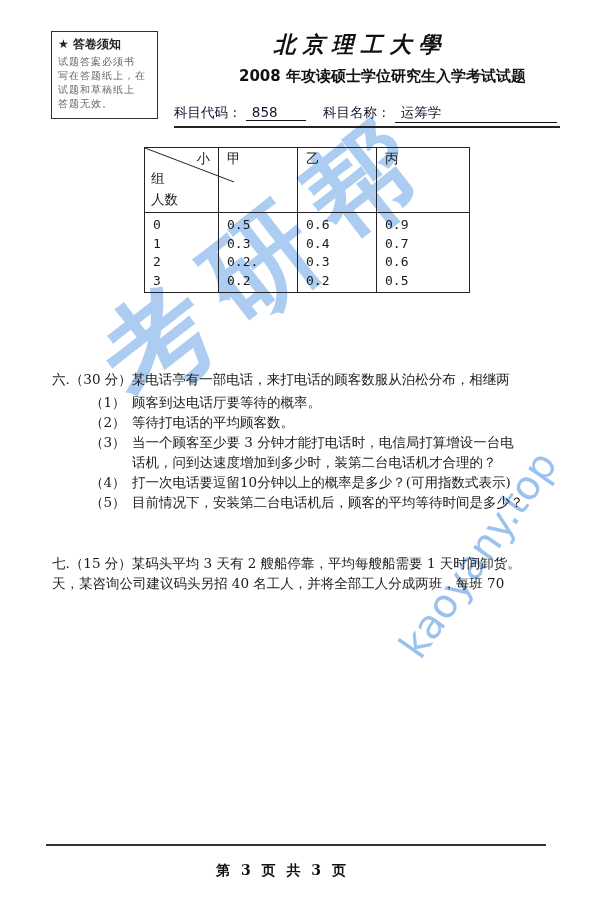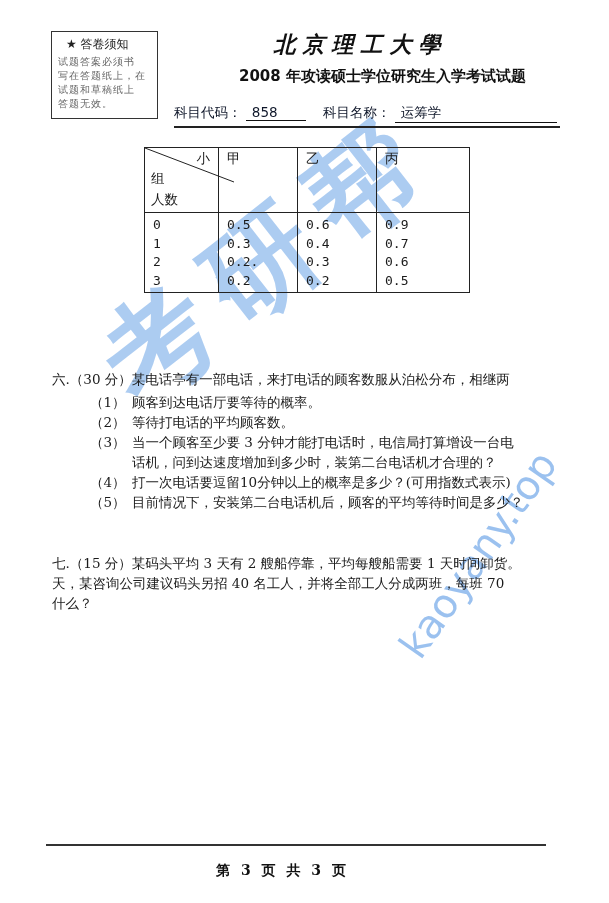--- a/index.html
+++ b/index.html
@@ -4,21 +4,21 @@
 <style>
   html, body { margin:0; padding:0; }
   body {
     width:609px; height:903px; background:#ffffff; position:relative; overflow:hidden;
     font-family:"DejaVu Serif","Liberation Serif",serif; color:#1a1a1a;
   }
   .notice-box {
     position:absolute; left:51px; top:31px; width:107px; height:88px;
     border:1px solid #333; padding:4px 6px; box-sizing:border-box;
   }
-  .notice-title { font-family:"DejaVu Sans",sans-serif; font-size:12px; font-weight:normal; color:#222; margin-bottom:2px;margin-left:8px; }
+  .notice-title { font-family:"DejaVu Sans",sans-serif; font-size:12px; font-weight:bold; color:#222; margin-bottom:2px; }
   .notice-body { font-size:10px; line-height:14px; color:#666; letter-spacing:1px; }
   .univ {
     position:absolute; left:0; width:609px; top:30px; text-align:center;
     font-family:"DejaVu Serif",serif; font-size:22px; font-weight:bold; font-style:italic; letter-spacing:7px; padding-left:112px; box-sizing:border-box; color:#111;
   }
   .exam-title {
     position:absolute; left:8px; width:609px; top:67px; text-align:center; padding-left:140px; box-sizing:border-box;
     font-family:"DejaVu Sans",sans-serif; font-size:15px; font-weight:bold; color:#111;
   }
   .subject-line {
@@ -161,17 +161,16 @@
   </div>
   <div class="sub" style="top:494px;">
     <span class="sub-num" style="left:90px">（5）</span>
     <span class="sub-text" style="left:132px">目前情况下，安装第二台电话机后，顾客的平均等待时间是多少？</span>
   </div>
 </div>
 
 <div class="q q7">
   <div class="line">七.（15 分）某码头平均 3 天有 2 艘船停靠，平均每艘船需要 1 天时间卸货。</div>
   <div class="line">天，某咨询公司建议码头另招  40  名工人，并将全部工人分成两班，每班  70</div>
-  <div class="line">什么？</div>
 </div>
 
 <div class="rule-bottom"></div>
 <div class="footer">第 3 页 共 3   页</div>
 
 </body></html>

